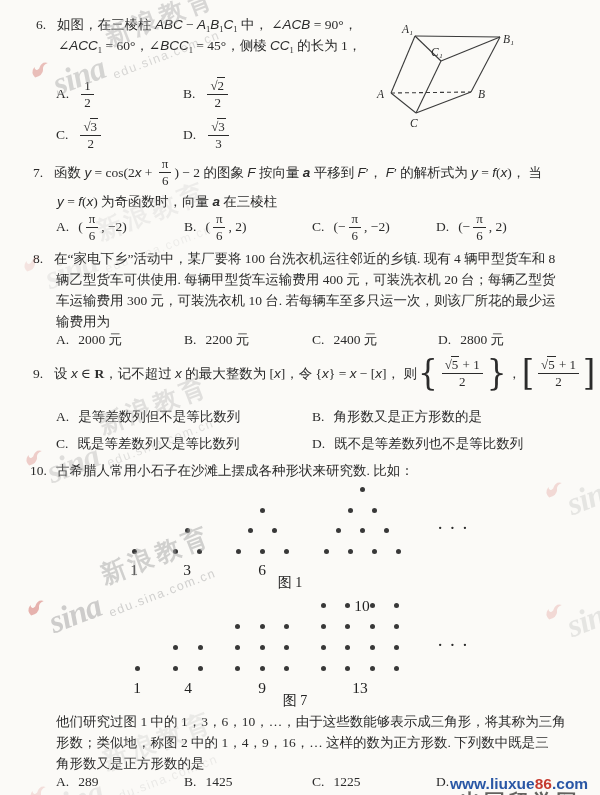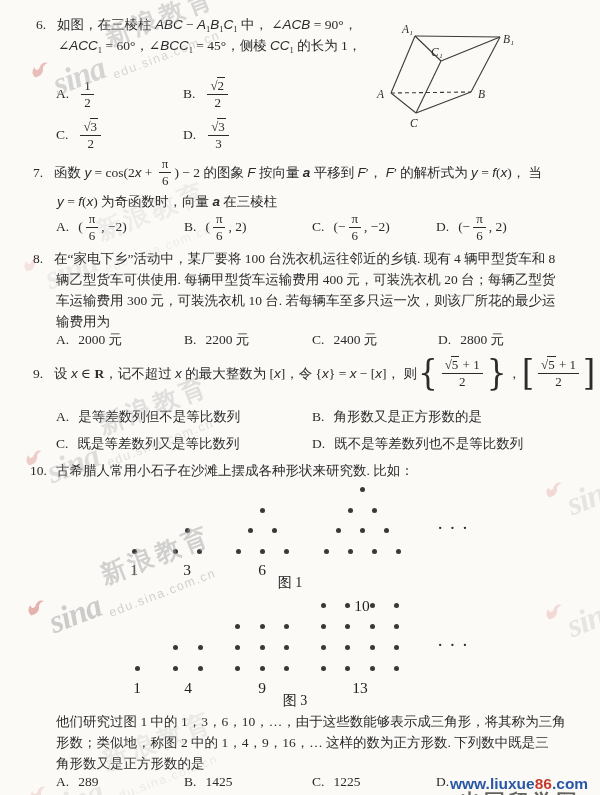--- a/index.html
+++ b/index.html
@@ -162,21 +162,21 @@
       <div class="dot" style="left: 345.25px; top: 623.5px;"></div>
       <div class="dot" style="left: 369.75px; top: 623.5px;"></div>
       <div class="dot" style="left: 394.25px; top: 623.5px;"></div>
       <div class="dot" style="left: 320.75px; top: 602.5px;"></div>
       <div class="dot" style="left: 345.25px; top: 602.5px;"></div>
       <div class="dot" style="left: 369.75px; top: 602.5px;"></div>
       <div class="dot" style="left: 394.25px; top: 602.5px;"></div>
       <span class="figlabel" style="left: 360px; top: 679px;">13</span>
     </div>
   <span class="fig-ellipsis" style="left:437px;top:634px">···</span>
-  <div class="figcap" style="left:295px;top:692px">图 3</div>
+  <div class="figcap" style="left:295px;top:692px">图 7</div>
 
   <div class="tline" style="left:56px;top:713px">他们研究过图 1 中的 1，3，6，10，…，由于这些数能够表示成三角形，将其称为三角</div>
   <div class="tline" style="left:56px;top:734px">形数；类似地，称图 2 中的 1，4，9，16，… 这样的数为正方形数. 下列数中既是三</div>
   <div class="tline" style="left:56px;top:755px">角形数又是正方形数的是</div>
 
   <div class="opt" style="left:56px;top:774px"><span class="optletter">A.</span><span>289</span></div>
   <div class="opt" style="left:184px;top:774px"><span class="optletter">B.</span><span>1425</span></div>
   <div class="opt" style="left:312px;top:774px"><span class="optletter">C.</span><span>1225</span></div>
   <div class="opt" style="left:436px;top:774px"><span class="optletter">D.</span><span></span></div>
 

